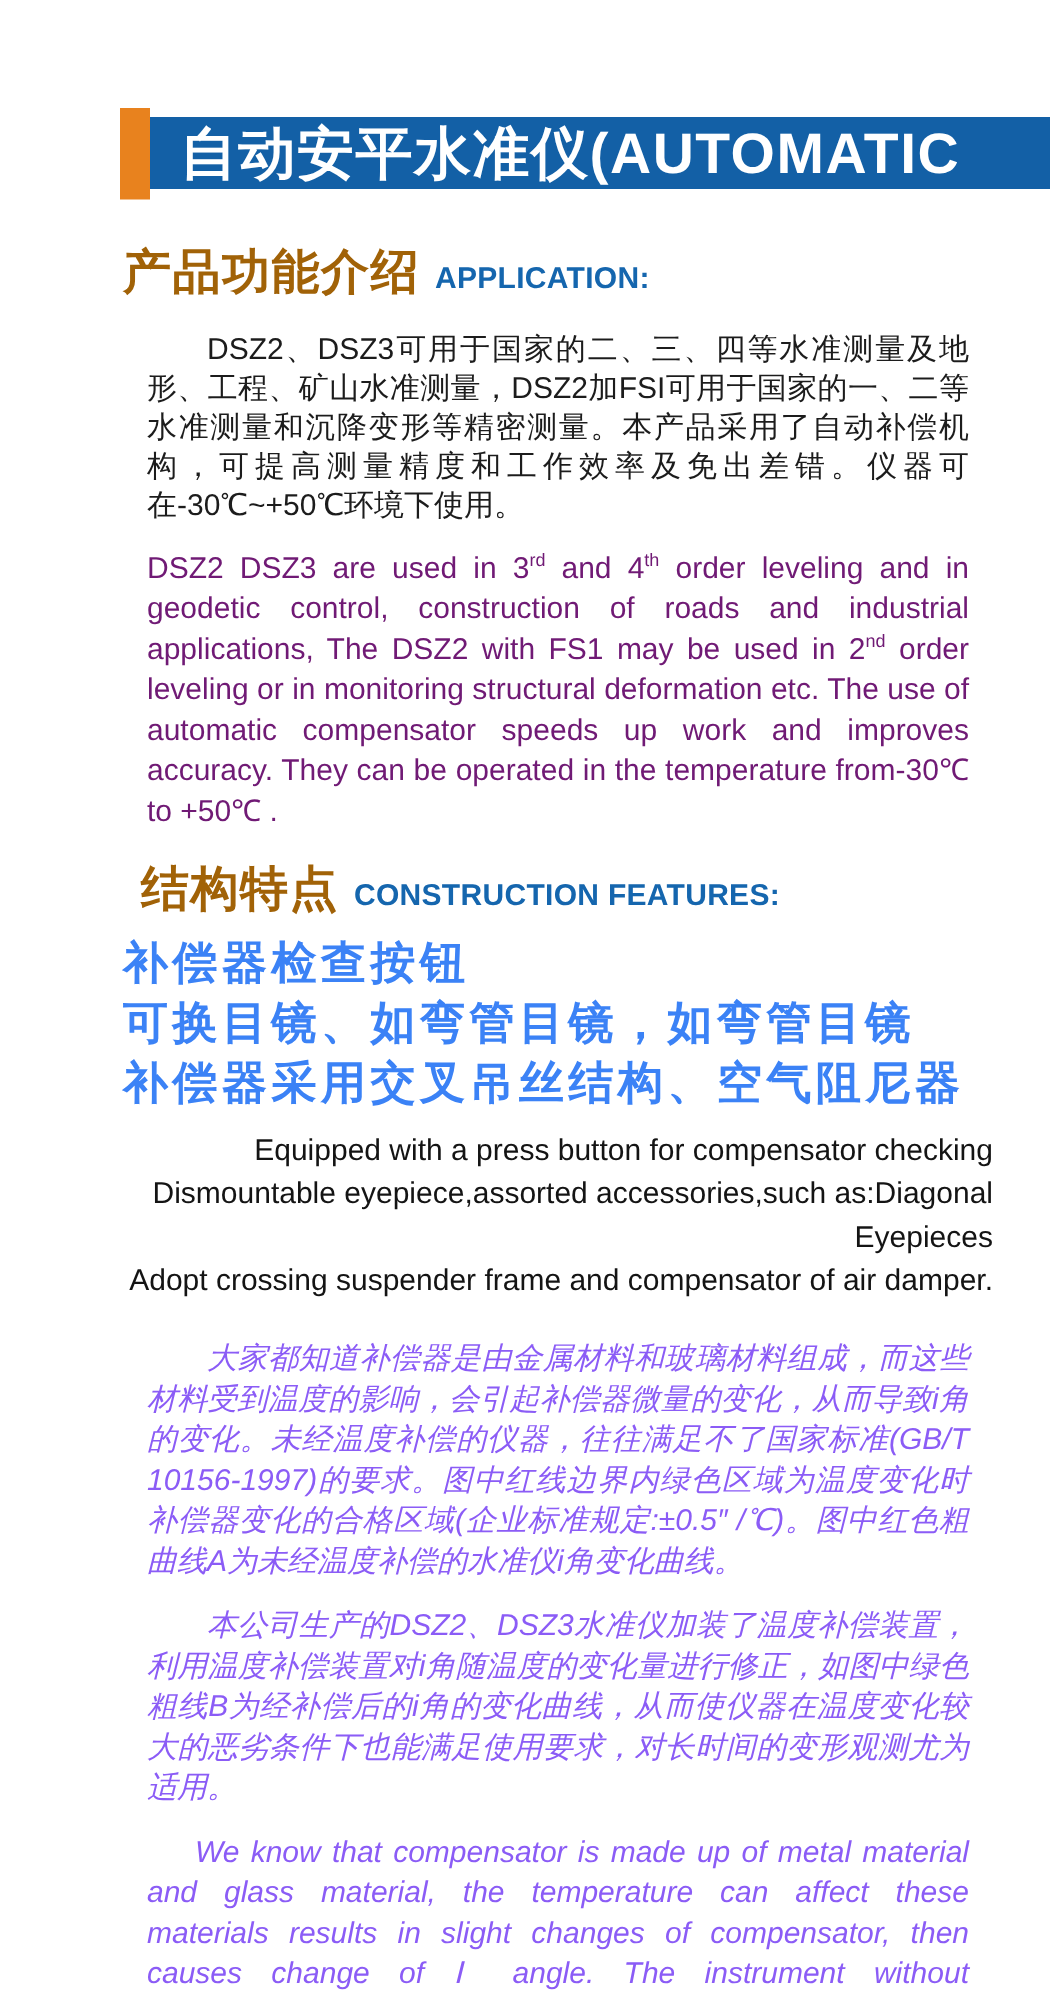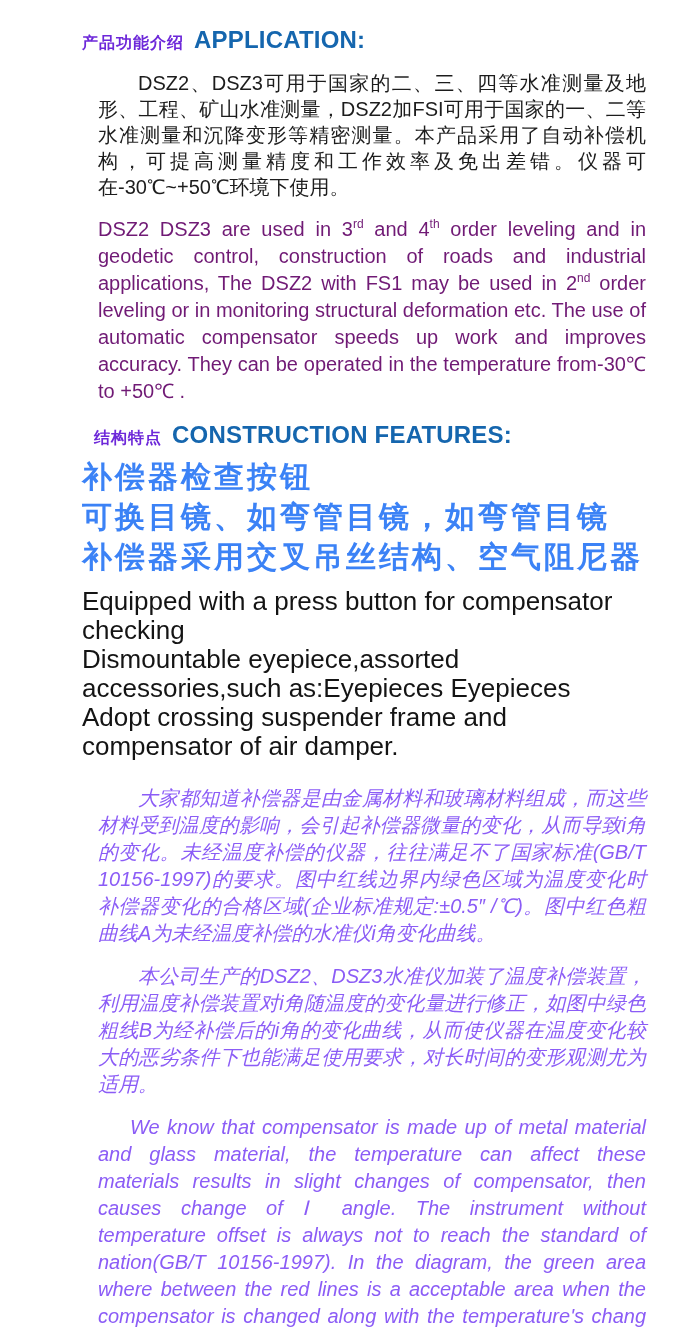--- a/index.html
+++ b/index.html
@@ -33,55 +33,61 @@
     letter-spacing: 1px;
     padding-left: 20px;
     white-space: nowrap;
   }
 
   
   .content { margin: 0 38px 0 82px; }
 
   .section-heading { display: flex; align-items: baseline; gap: 10px; }
   .h-zh {
-    font-size: 16px; font-weight: 800;
-    color: #6d28d9; letter-spacing: 1px; text-align: center;
+    font-size: 32px; font-weight: 800;
+    color: #a16207; letter-spacing: 1px; text-align: center;
   }
-  .h-en { font-size: 24px; font-weight: bold; color: #1566ae; letter-spacing: 0.2px; }
+  .h-en { font-size: 20px; font-weight: bold; color: #1566ae; letter-spacing: 0.2px; }
 
   p.para { margin: 16px; text-align: justify; }
   .zh-body  { font-size: 20px; line-height: 26px; color: #1c1c1c; text-indent: 2em; }
   .en-body  { font-size: 20px; line-height: 27px; color: #701a75; }
   sup.ord   { font-size: 12px; line-height: 0; }
 
   .heading-application { margin: 26px 0 10px 0; }
   .para-app-zh { margin-bottom: 6px; }
   .para-app-en { margin-bottom: 12px; }
 
   .heading-features { margin: 8px 0 8px 12px; }
 
   .calligraphy { margin-bottom: 10px; }
   .cal-line {
     font-size: 30px; line-height: 40px;
     font-weight: bold; color: #3b82f6;
     letter-spacing: 3px;
   }
 
   .feature-en { margin-bottom: 24px; }
-  .feature-en .f-line { font-size: 26px; line-height: 29px; color: #141414; }
+  .feature-en .f-line { font-size: 20px; line-height: 29px; color: #141414; text-align: right; }
 
   .blue-text { color: #8b5cf6; font-style: italic; }
   .para-desc-zh { font-size: 20px; line-height: 27px; text-indent: 2em; }
   .para-desc-en { font-size: 20px; line-height: 27px; text-indent: 1.6em; margin-top: 14px !important; }
 </style>
 </head>
 <body>
 
 <div class="page">
 
+  <div class="header">
+    <div class="accent-bar"></div>
+    <div class="title-bar">
+      <span class="title">自动安平水准仪(AUTOMATIC</span>
+    </div>
+  </div>
 
   <div class="content">
 
     <div class="section-heading heading-application">
       <span class="h-zh">产品功能介绍</span>
       <span class="h-en">APPLICATION:</span>
     </div>
 
     <p class="para zh-body para-app-zh">DSZ2、DSZ3可用于国家的二、三、四等水准测量及地形、工程、矿山水准测量，DSZ2加FSI可用于国家的一、二等水准测量和沉降变形等精密测量。本产品采用了自动补偿机构，可提高测量精度和工作效率及免出差错。仪器可在-30℃~+50℃环境下使用。</p>
 
@@ -93,21 +99,21 @@
     </div>
 
     <div class="calligraphy">
       <div class="cal-line">补偿器检查按钮</div>
       <div class="cal-line">可换目镜、如弯管目镜，如弯管目镜</div>
       <div class="cal-line">补偿器采用交叉吊丝结构、空气阻尼器</div>
     </div>
 
     <div class="feature-en">
       <div class="f-line">Equipped with a press button for compensator checking</div>
-      <div class="f-line">Dismountable eyepiece,assorted accessories,such as:Eyepieces Eyepieces</div>
+      <div class="f-line">Dismountable eyepiece,assorted accessories,such as:Diagonal Eyepieces</div>
       <div class="f-line">Adopt crossing suspender frame and compensator of air damper.</div>
     </div>
 
     <p class="para blue-text para-desc-zh">大家都知道补偿器是由金属材料和玻璃材料组成，而这些材料受到温度的影响，会引起补偿器微量的变化，从而导致i角的变化。未经温度补偿的仪器，往往满足不了国家标准(GB/T 10156-1997)的要求。图中红线边界内绿色区域为温度变化时补偿器变化的合格区域(企业标准规定:±0.5″ /℃)。图中红色粗曲线A为未经温度补偿的水准仪i角变化曲线。</p>
     <p class="para blue-text para-desc-zh">本公司生产的DSZ2、DSZ3水准仪加装了温度补偿装置，利用温度补偿装置对i角随温度的变化量进行修正，如图中绿色粗线B为经补偿后的i角的变化曲线，从而使仪器在温度变化较大的恶劣条件下也能满足使用要求，对长时间的变形观测尤为适用。</p>
     <p class="para blue-text para-desc-en">We know that compensator is made up of metal material and glass material, the temperature can affect these materials results in slight changes of compensator, then causes change of Ⅰ angle. The instrument without temperature offset is always not to reach the standard of nation(GB/T 10156-1997). In the diagram, the green area where between the red lines is a acceptable area when the compensator is changed along with the temperature's chang (company standard:±0.5″ /℃). The red thick line A is a change curve for angle Ⅰ of level without temperature offset. Our DSZ2 DSZ3 levels add a device of temperature offset, it can correct the change value of angle Ⅰ when changing the temperature. The green thick line B is a change curve observation at a long time. for angle Ⅰ after offset, the instrument can be good work in the mal-conditions of larger temperature change, especially apply to transformation observation at a long time.</p>
 
   </div>
 </div>
 

